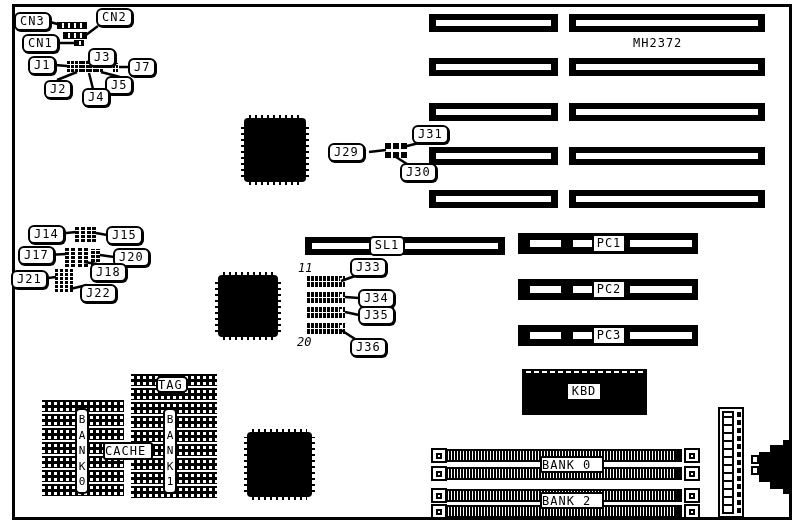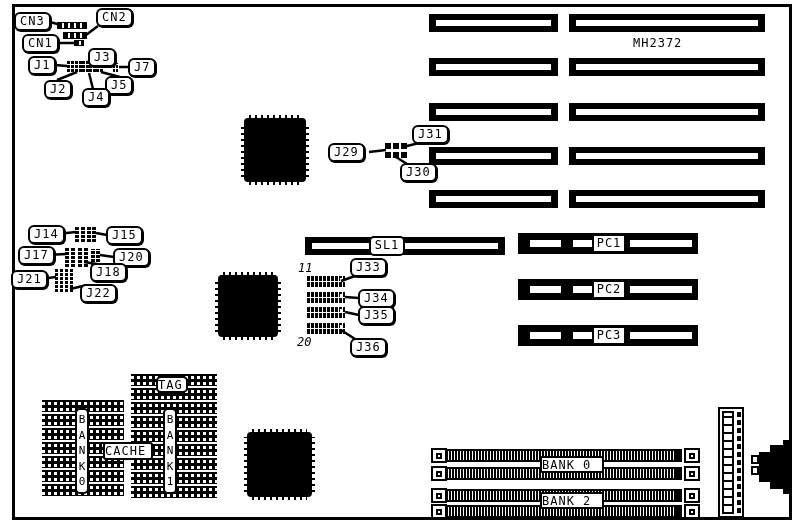--- a/index.html
+++ b/index.html
@@ -302,20 +302,24 @@
     <div class="dip-row"></div>
       <div class="dip-row"></div>
     <div class="dip-row"></div>
   </div>
 
   <div class="hlabel" style="left:156px;top:376px;width:32px;height:17px;border-radius:5px">TAG</div>
   <div class="vlabel" style="left:75px;top:408px">BANK0</div>
   <div class="vlabel" style="left:163px;top:408px">BANK1</div>
   <div class="hlabel" style="left:103px;top:442px;width:50px;height:18px;border-radius:3px">CACHE</div>
 
+  <div class="kbd-chip">
+    <div class="kbd-dash"></div>
+    <div class="kbd-label">KBD</div>
+  </div>
 
   <div class="simm-slot" style="top:449px">
       <div class="simm-comb"></div>
     </div>
   <div class="simm-slot" style="top:467px">
       <div class="simm-comb"></div>
     </div>
   <div class="simm-slot" style="top:489px">
       <div class="simm-comb"></div>
     </div>

